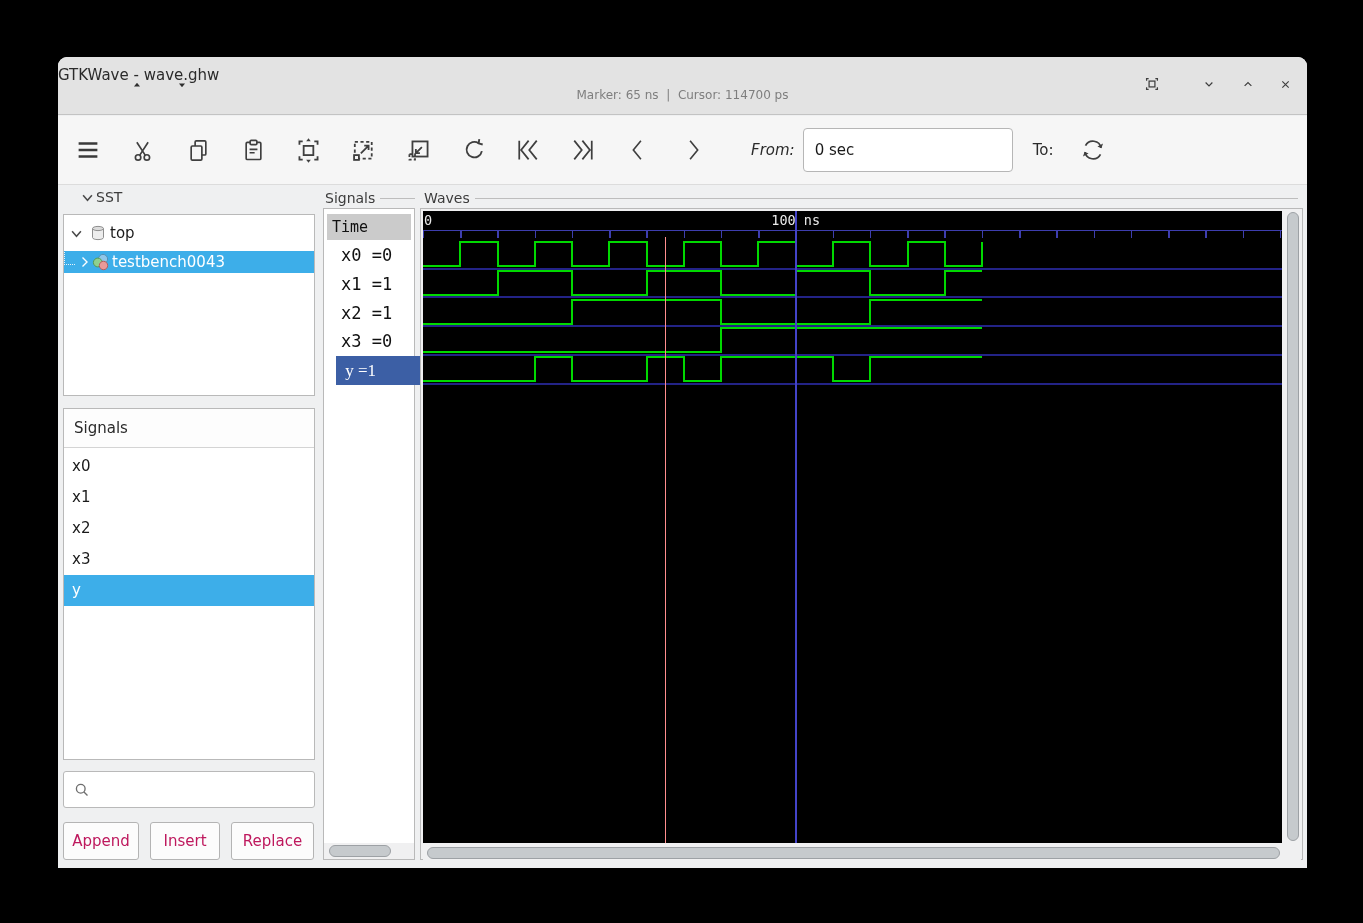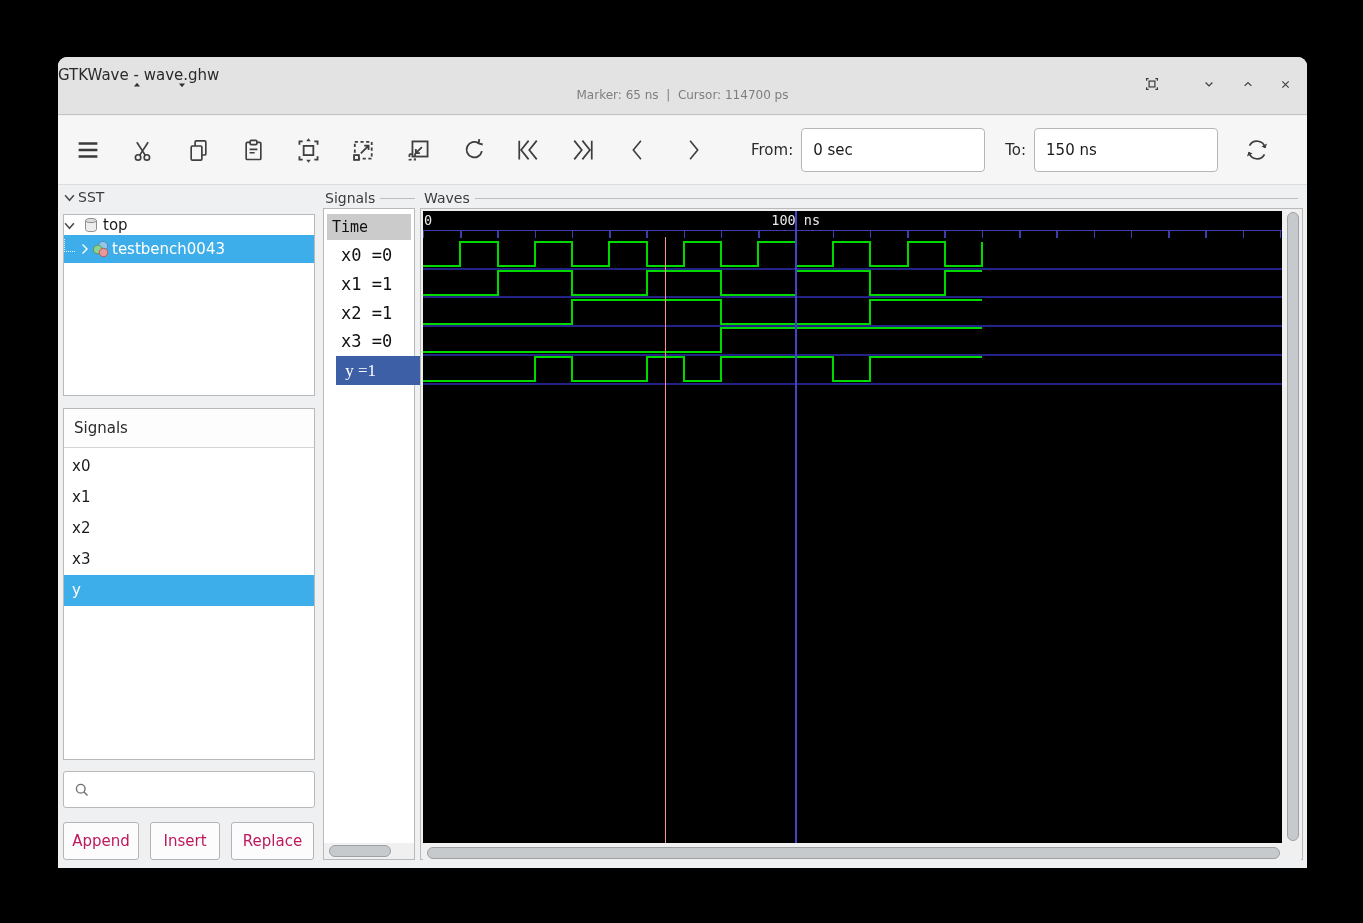--- a/index.html
+++ b/index.html
@@ -11,29 +11,29 @@
               background:#e3e3e3; border-bottom:1px solid #c3c3c3; }
   .tb-btn { position:absolute; width:26px; height:26px; top:16px; display:flex; align-items:center; justify-content:center; cursor:default; }
   #win-title { position:absolute; left:0; right:0; top:9px; text-align:left; font-size:15px; color:#2b2b2b; }
   #win-subtitle { position:absolute; left:0; right:0; top:31px; text-align:center; font-size:12px; color:#7e7e7e; white-space:pre; }
   
   #toolbar { position:absolute; left:0; top:59px; width:1249px; height:69px; background:#f6f6f6;
              border-bottom:1px solid #dcdcdc; display:flex; align-items:center; padding-left:13px; }
   .tbi { width:34px; height:34px; margin-right:21px; display:flex; align-items:center; justify-content:center; flex:none; }
   .tbi svg { display:block; }
   .tb-label { font-size:15px; color:#2a2a2a; flex:none; }
-  .tb-input { width:184px; height:44px; margin-left:8px; flex:none; background:#fff; border:1px solid #b6b6b6;
+  .tb-input { width:210px; height:44px; margin-left:8px; flex:none; background:#fff; border:1px solid #b6b6b6;
               border-radius:4px; font-size:15px; font-family:"DejaVu Sans",sans-serif; color:#1a1a1a; padding-left:11px; outline:none; }
   
   .legend { position:absolute; display:flex; align-items:center; font-size:14px; color:#3c3c3c; }
   .legend.rule::after { content:""; flex:1; height:1px; background:#bdbdbd; margin-left:5px; margin-top:1px; }
   .whitebox { position:absolute; background:#fff; border:1px solid #b9b9b9; }
   
-  .tree-row { display:flex; align-items:center; height:20px; font-size:15px; color:#1a1a1a; white-space:pre; }
-  .tree-row.sel { background:#3daee9; color:#fff; height:28px; padding-left:0; }
+  .tree-row { display:flex; align-items:center; height:36px; font-size:15px; color:#1a1a1a; padding-left:7px; white-space:pre; }
+  .tree-row.sel { background:#3daee9; color:#fff; height:22px; padding-left:0; }
   .branch { width:11px; height:13px; border-left:1px dotted #e8f4fb; border-bottom:1px dotted #e8f4fb; margin-right:2px; margin-top:-8px; }
   .ticon { margin:0 4px 0 4px; flex:none; display:flex; }
   
   #sb-header { height:39px; line-height:39px; padding-left:10px; font-size:15px; color:#2b2b2b;
                border-bottom:1px solid #d4d4d4; background:#fdfdfd; }
   .sb-row { height:31px; line-height:31px; padding-left:8px; font-size:15px; color:#1a1a1a; }
   .sb-row.sel { background:#3daee9; color:#fff; }
   #search-box { position:absolute; left:5px; top:714px; width:252px; height:37px; background:#fff;
                 border:1px solid #b9b9b9; border-radius:3px; display:flex; align-items:center; padding-left:8px; }
   .btn { position:absolute; top:765px; height:38px; background:#fcfcfc; border:1px solid #b4b4b4; border-radius:3px;
@@ -197,37 +197,36 @@
           </svg>
         </span>
       </div>
     <div class="tbi">
         <span>
       <svg width="28" height="28" viewBox="0 0 24 24" fill="none" stroke="#3f3f3f" stroke-width="1.4">
         <path d="M9.5 4L16 12l-6.5 8"></path>
           </svg>
         </span>
       </div>
-    <span class="tb-label" style="margin-left:20px;">From:</span>
+    <span class="tb-label" style="margin-left:20px;font-style:italic;">From:</span>
     <input class="tb-input" type="text" value="0 sec" style="">
     <span class="tb-label" style="margin-left:20px;">To:</span>
-    <input class="tb-input" type="text" value="150 ns" style="">
     <div class="tbi" style="margin-left:22px;">
         <span>
       <svg width="28" height="28" viewBox="0 0 24 24" fill="none" stroke="#3f3f3f" stroke-width="1.5">
         <path d="M18.9 10.2A7.1 7.1 0 0 0 5.6 8.3"></path>
         <path d="M5.1 13.8a7.1 7.1 0 0 0 13.3 1.9"></path>
         <path d="M20.6 6.4l-1.4 4.2-3.4-1.7z" fill="#3f3f3f" stroke="none"></path>
         <path d="M3.4 17.6l1.4-4.2 3.4 1.7z" fill="#3f3f3f" stroke="none"></path>
           </svg>
         </span>
       </div>
   </div>
 
-  <div class="legend" style="left:6px; top:132px; width:60px;">
+  <div class="legend" style="left:24px; top:132px; width:60px;">
     <span style="margin-right:3px; display:flex;">
       <svg width="11" height="9" viewBox="0 0 10 8" fill="none" stroke="#4c4c4c" stroke-width="1.4">
           <polyline points="1,2 5,6.5 9,2"></polyline>
         </svg>
     </span>
     <span>SST</span>
   </div>
   <div class="whitebox" style="left:5px; top:157px; width:252px; height:182px;">
     <div class="tree-row">
       <span style="display:flex; margin-right:4px;">

